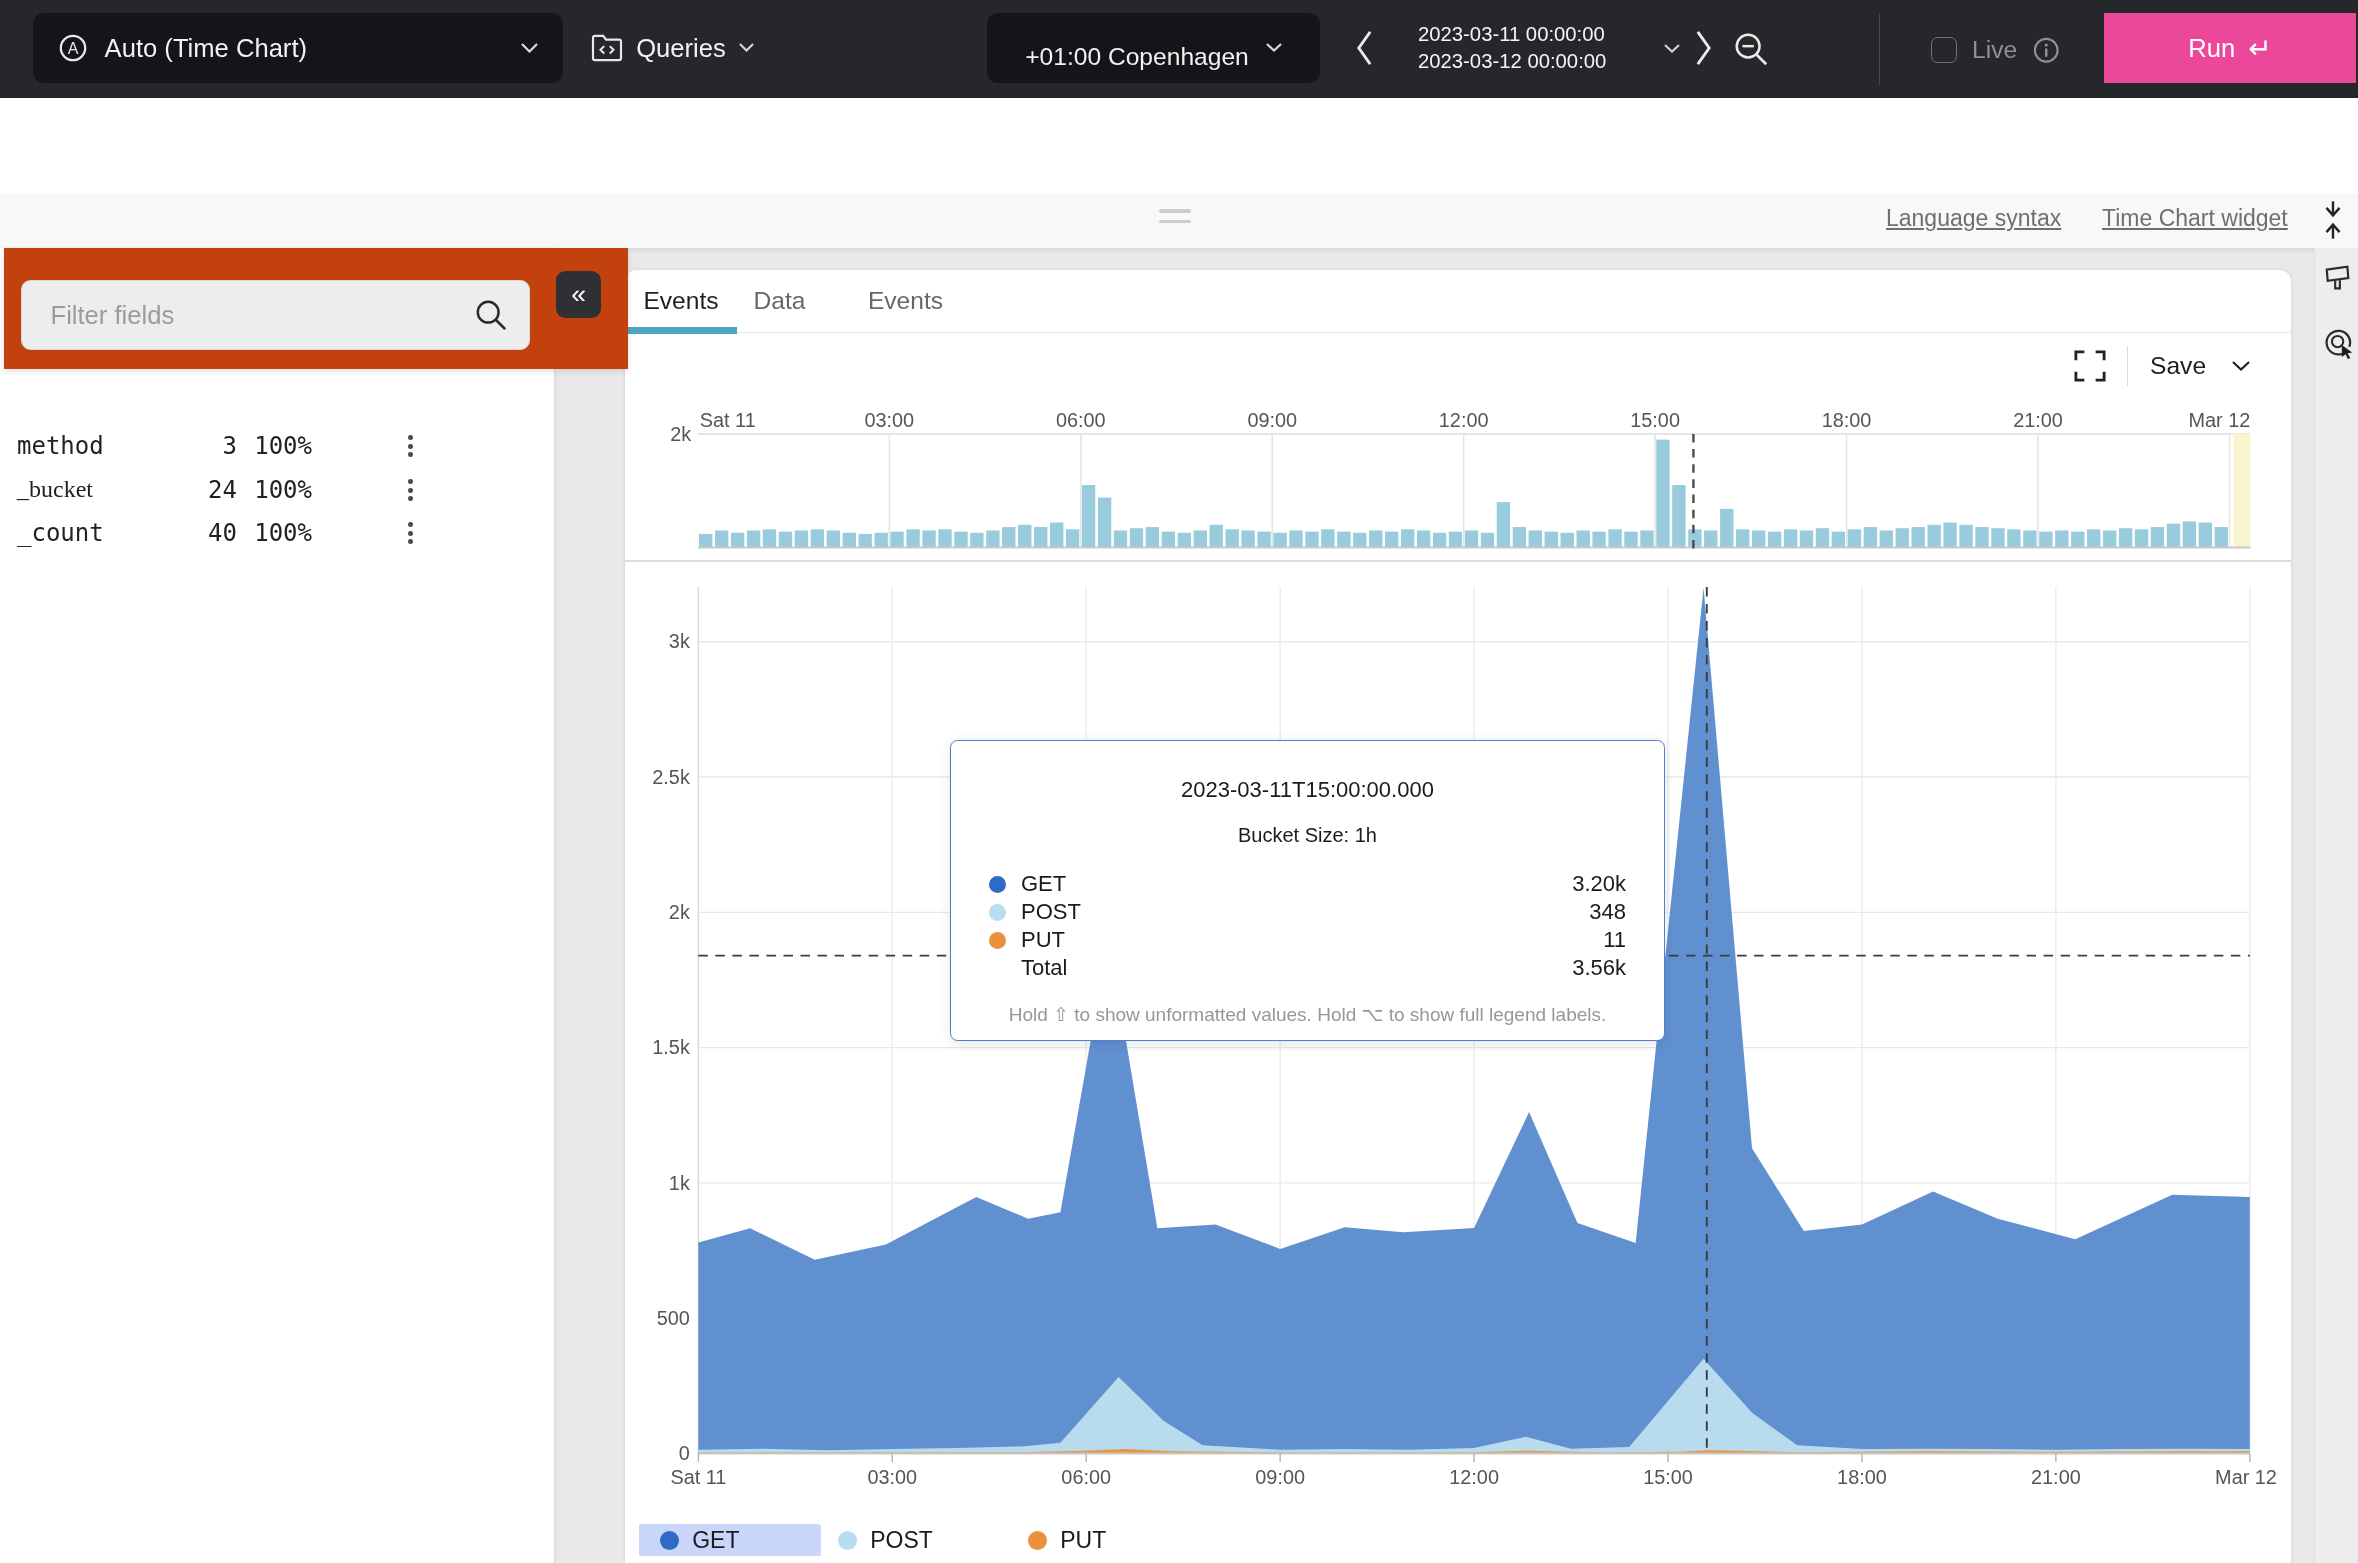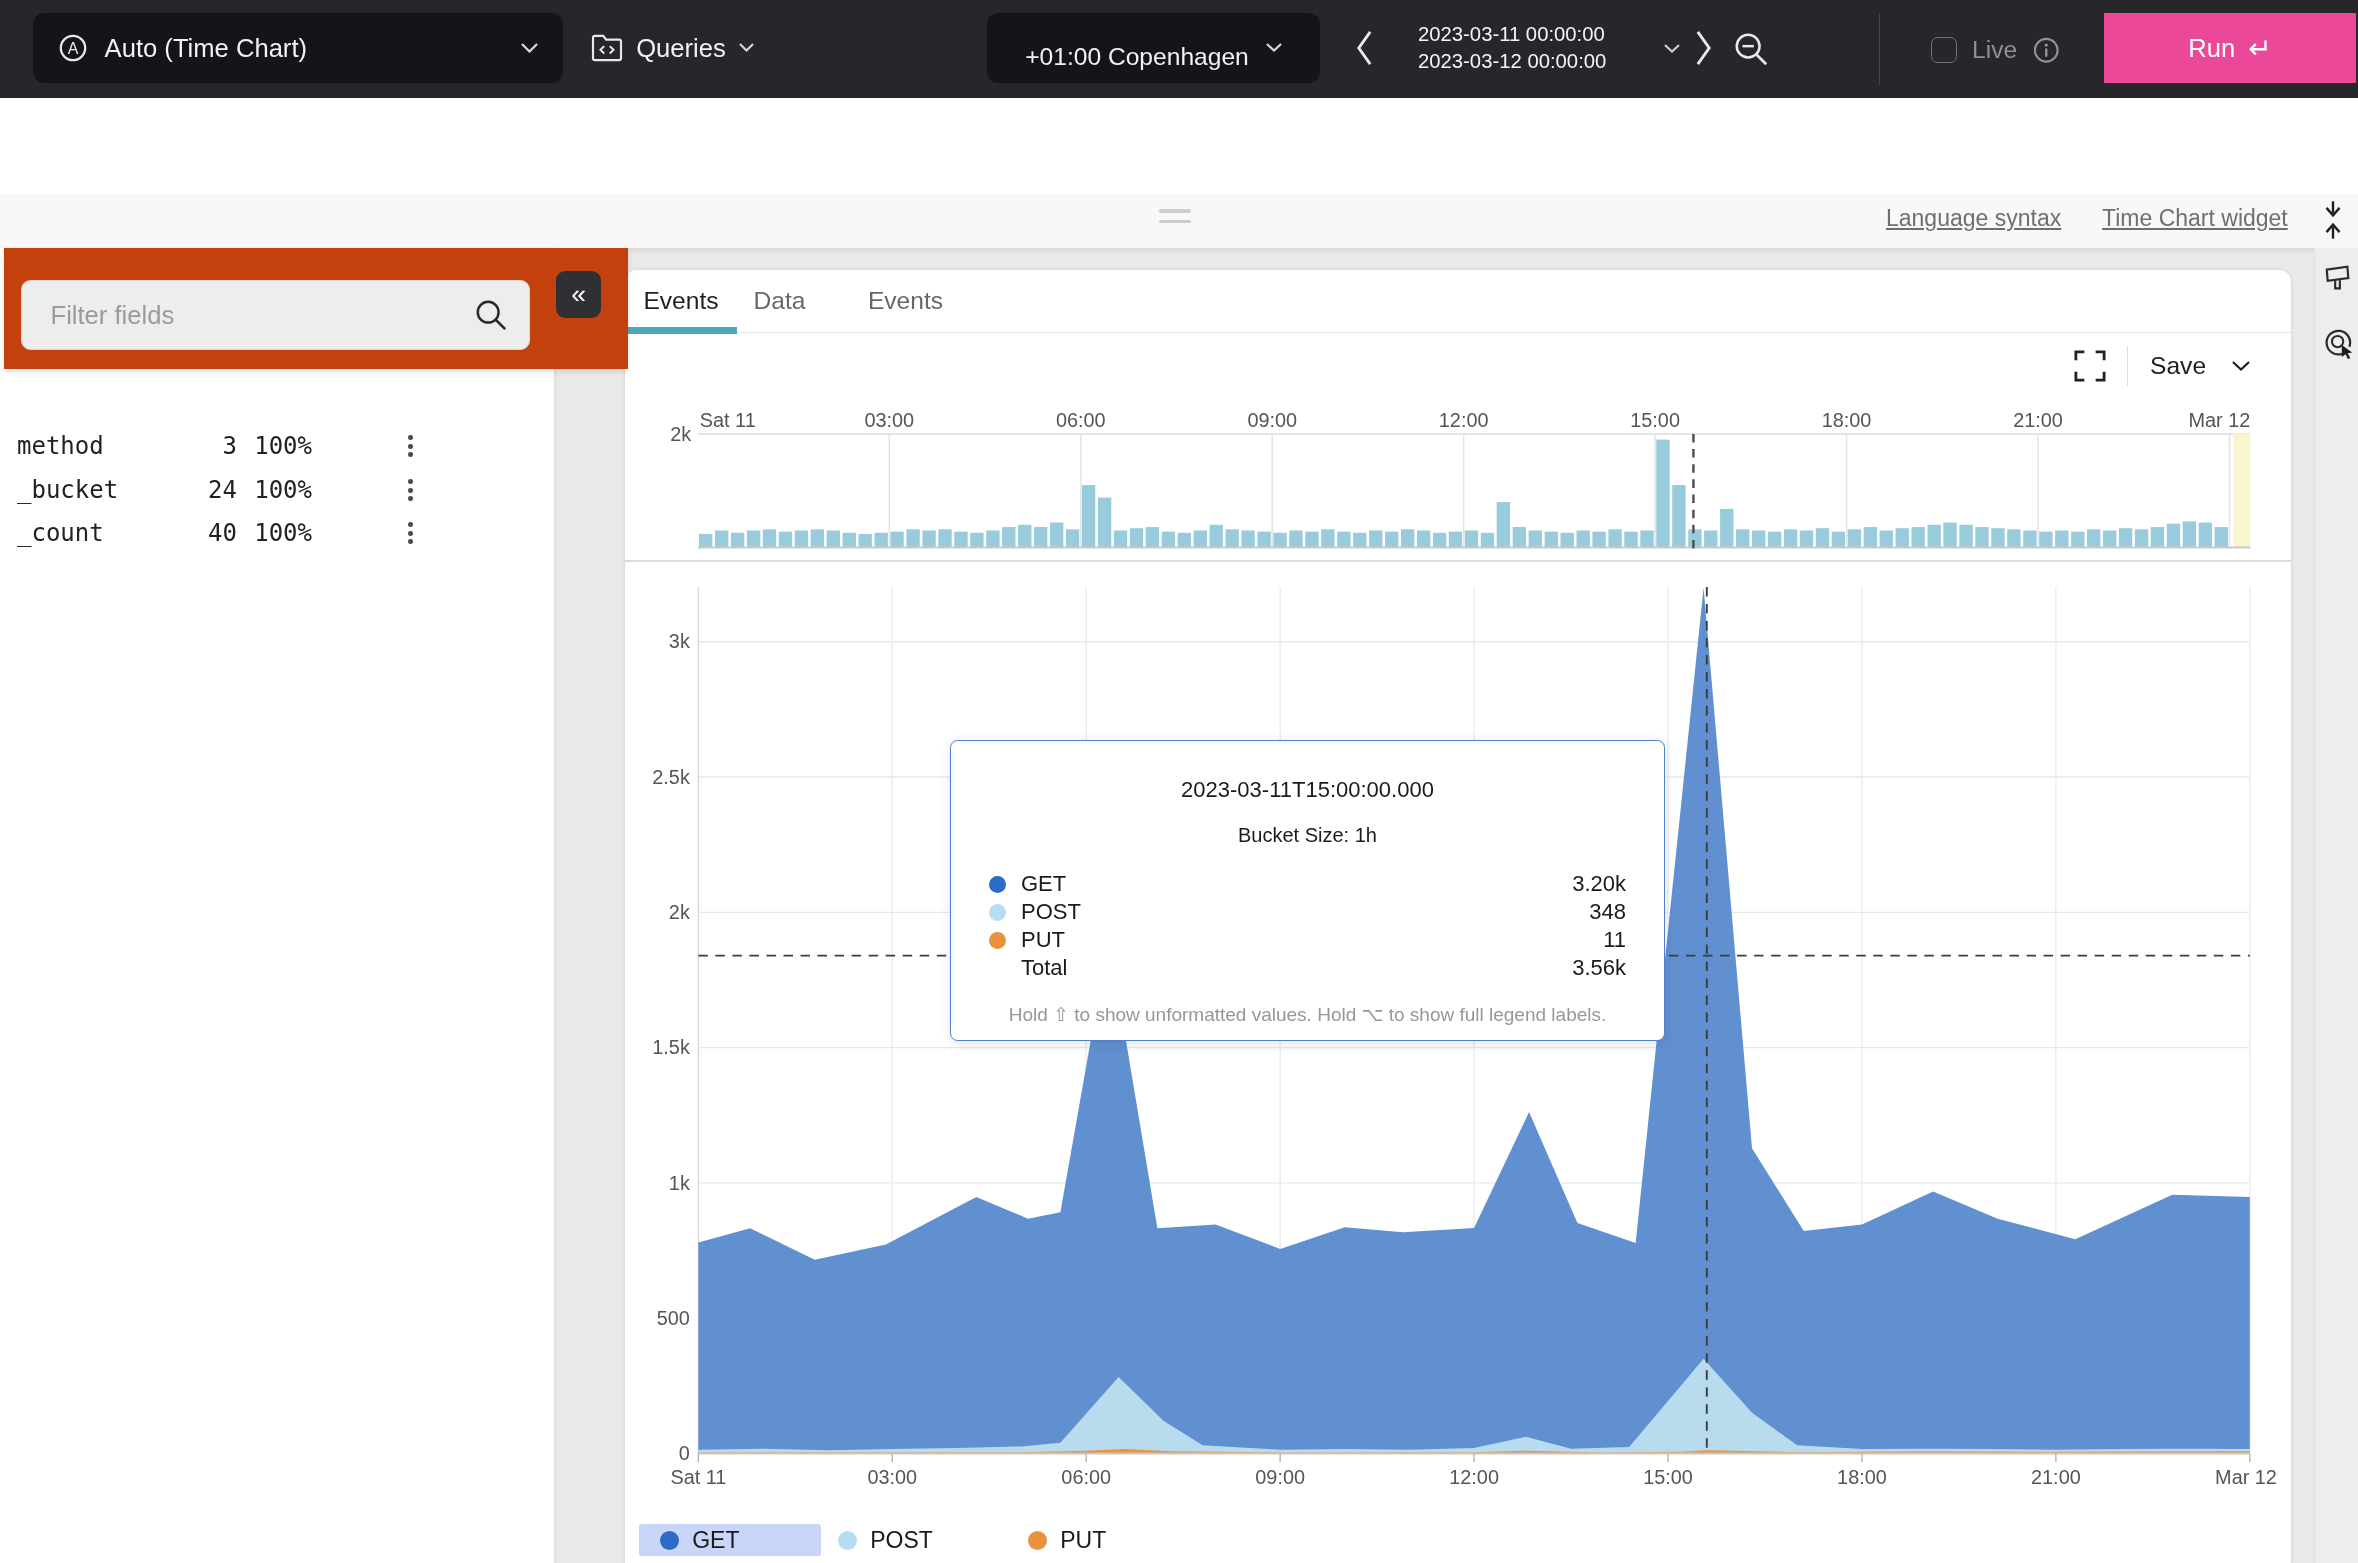--- a/index.html
+++ b/index.html
@@ -173,21 +173,21 @@
         <span class="abs mono" style="left:17px;top:5.7px;font-size:24px;color:#222;">method</span>
         <span class="abs mono" style="left:161px;top:5.7px;width:76px;text-align:right;font-size:24px;color:#222;">3</span>
         <span class="abs mono" style="left:238px;top:5.7px;width:74px;text-align:right;font-size:24px;color:#222;">100%</span>
         <span class="kebab">
           <i></i>
           <i></i>
           <i></i>
         </span>
       </div>
       <div class="field-row" style="top: 44px;">
-        <span class="abs mono" style="left:17px;top:5.7px;font-size:24px;color:#222;">_bucket</span>
+        <span class="abs mono" style="left:17px;top:5.7px;font-size:24px;color:#222;font-family:Liberation Serif, serif;">_bucket</span>
         <span class="abs mono" style="left:161px;top:5.7px;width:76px;text-align:right;font-size:24px;color:#222;">24</span>
         <span class="abs mono" style="left:238px;top:5.7px;width:74px;text-align:right;font-size:24px;color:#222;">100%</span>
         <span class="kebab">
           <i></i>
           <i></i>
           <i></i>
         </span>
       </div>
       <div class="field-row" style="top: 87px;">
         <span class="abs mono" style="left:17px;top:5.7px;font-size:24px;color:#222;">_count</span>

